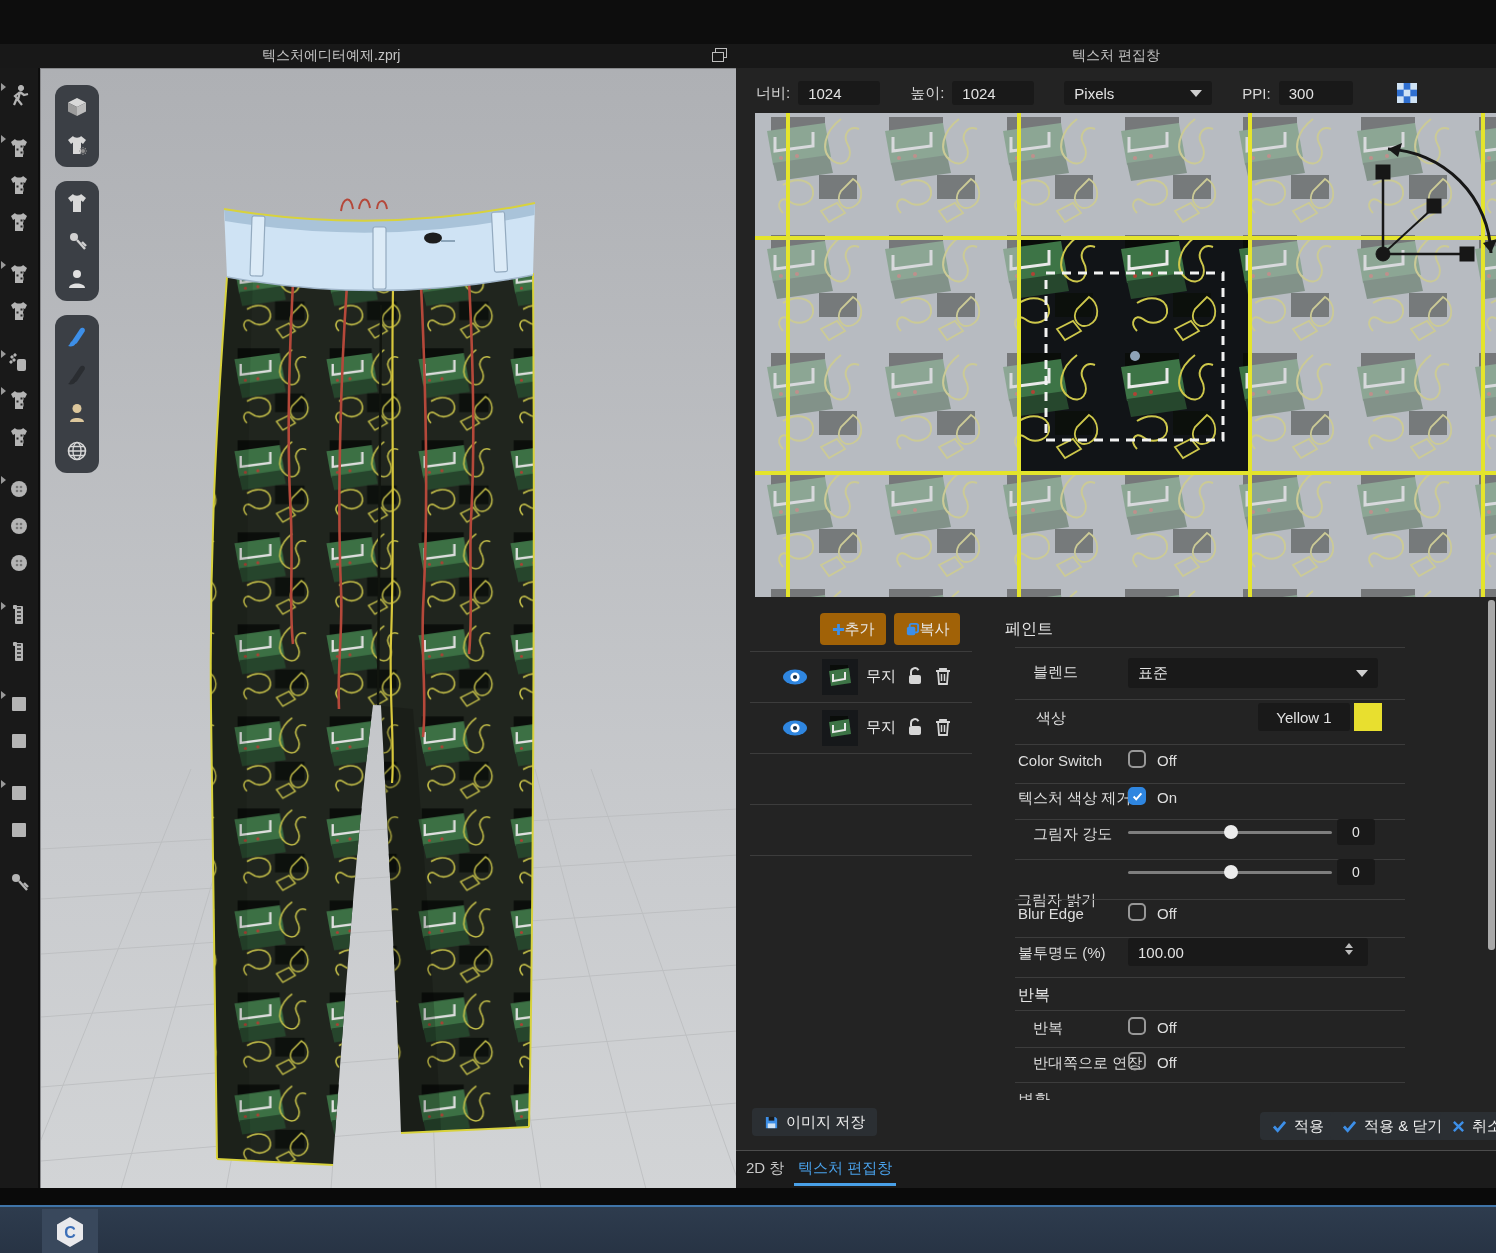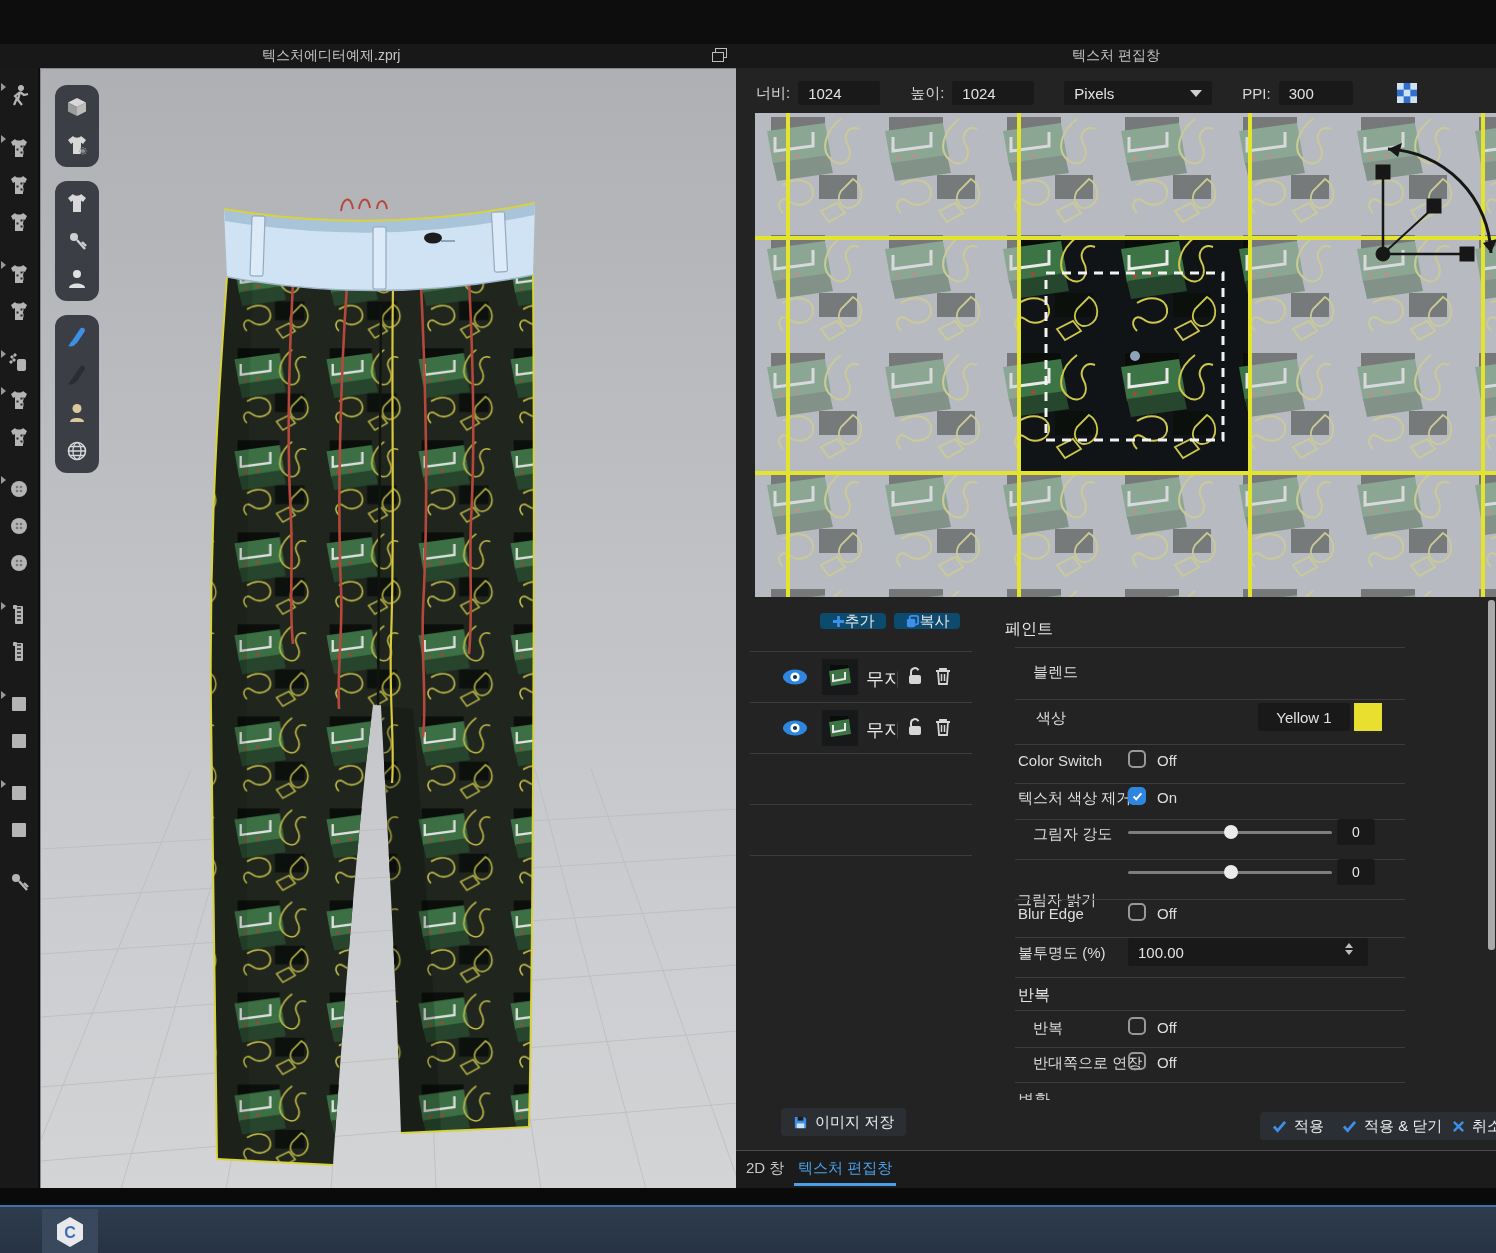--- a/index.html
+++ b/index.html
@@ -33,25 +33,25 @@
   .vp-icon svg{width:24px;height:24px;}
 
   
   .right-panel{left:736px;top:68px;width:760px;height:1120px;background:#232323;overflow:hidden;}
   .tex-toolbar{position:absolute;left:0;top:8px;width:760px;height:34px;display:flex;align-items:center;gap:8px;padding-left:20px;box-sizing:border-box;font-size:15px;color:#d8d8d8;}
   .field{background:#191919;border-radius:3px;height:24px;display:flex;align-items:center;padding:0 10px;color:#e2e2e2;font-size:15px;}
   .sel{width:128px;justify-content:space-between;}
   .caret-down{width:0;height:0;border-left:6px solid transparent;border-right:6px solid transparent;border-top:7px solid #cfcfcf;}
 
   
-  .layer-btn{position:absolute;height:16px;background:#0c4a6e;border-radius:4px;display:flex;align-items:center;justify-content:center;color:#e8e8e8;font-size:15px;padding:0 10px;box-sizing:border-box;}
+  .layer-btn{position:absolute;height:32px;background:#a16207;border-radius:4px;display:flex;align-items:center;justify-content:center;color:#e8e8e8;font-size:15px;padding:0 10px;box-sizing:border-box;}
   .sep{position:absolute;height:1px;background:#3c3c3c;}
   .layer-row{position:absolute;left:6px;width:238px;height:50px;}
   .layer-row.selected{background:#3a4661;border-radius:3px;}
-  .layer-label{position:absolute;left:124px;top:15px;font-size:18px;color:#eaeaea;width:32px;overflow:hidden;white-space:nowrap;}
+  .layer-label{position:absolute;left:124px;top:15px;font-size:15px;color:#eaeaea;width:32px;overflow:hidden;white-space:nowrap;}
 
   
   .pp-label{position:absolute;font-size:15px;color:#dedede;white-space:nowrap;}
   .pp-section{position:absolute;font-size:16px;color:#e6e6e6;white-space:nowrap;}
   .checkbox{position:absolute;width:18px;height:18px;border:2px solid #989898;border-radius:5px;box-sizing:border-box;background:transparent;}
   .checkbox.checked{background:#2f86e0;border-color:#2f86e0;display:flex;align-items:center;justify-content:center;}
   .slider{position:absolute;width:204px;height:18px;}
   .slider .track{position:absolute;left:0;top:8px;width:100%;height:3px;background:#7e7e7e;border-radius:2px;}
   .slider .thumb{position:absolute;top:2px;left:47%;width:14px;height:14px;border-radius:50%;background:#ececec;}
   .valbox{position:absolute;width:38px;height:26px;background:#191919;border-radius:3px;color:#e6e6e6;font-size:14px;display:flex;align-items:center;justify-content:center;}
@@ -567,20 +567,24 @@
 
     <div class="sep" style="left:14px;top:736px;width:222px;"></div>
 
     <div class="sep" style="left:14px;top:787px;width:222px;"></div>
 
     <div class="abs" style="left:249px;top:529px;width:511px;height:503px;overflow:hidden;">
       <span class="pp-section" style="left:20px;top:22px;position:absolute;">페인트</span>
       <div class="sep" style="left:30px;top:50px;width:390px;"></div>
 
       <span class="pp-label" style="left:48px;top:66px;">블렌드</span>
+      <div class="field sel abs" style="left:143px;top:61px;width:250px;box-sizing:border-box;height:30px;">
+        <span>표준</span>
+        <span class="caret-down"></span>
+      </div>
       <div class="sep" style="left:30px;top:102px;width:390px;"></div>
 
       <span class="pp-label" style="left:51px;top:112px;">색상</span>
       <div class="field abs" style="left:273px;top:106px;width:92px;height:28px;justify-content:center;box-sizing:border-box;">Yellow 1</div>
       <div class="abs" style="left:369px;top:106px;width:28px;height:28px;background:#e8df2f;"></div>
       <div class="sep" style="left:30px;top:147px;width:390px;"></div>
 
       <span class="pp-label" style="left:33px;top:155px;">Color Switch</span>
       <div class="checkbox" style="left:143px;top:153px;"></div>
       <span class="pp-label" style="left:172px;top:155px;">Off</span>
@@ -635,21 +639,21 @@
       <span class="pp-label" style="left:48px;top:457px;">반대쪽으로 연장</span>
       <div class="checkbox" style="left:143px;top:455px;"></div>
       <span class="pp-label" style="left:172px;top:457px;">Off</span>
       <div class="sep" style="left:30px;top:485px;width:390px;"></div>
 
       <span class="pp-section" style="left:33px;top:493px;position:absolute;opacity:.85;">변환</span>
     </div>
 
     <div class="scrollbar"></div>
 
-    <div class="foot-btn" style="left:16px;top:1040px;margin-left:29px;">
+    <div class="foot-btn" style="left:16px;top:1040px;">
       <svg width="15" height="15" viewBox="0 0 16 16">
           <use href="#sym-floppy"></use>
         </svg>
       <span>이미지 저장</span>
     </div>
     <div class="foot-btn" style="left:524px;top:1044px;">
       <svg width="15" height="13" viewBox="0 0 16 14">
           <use href="#sym-check"></use>
         </svg>
       <span>적용</span>

